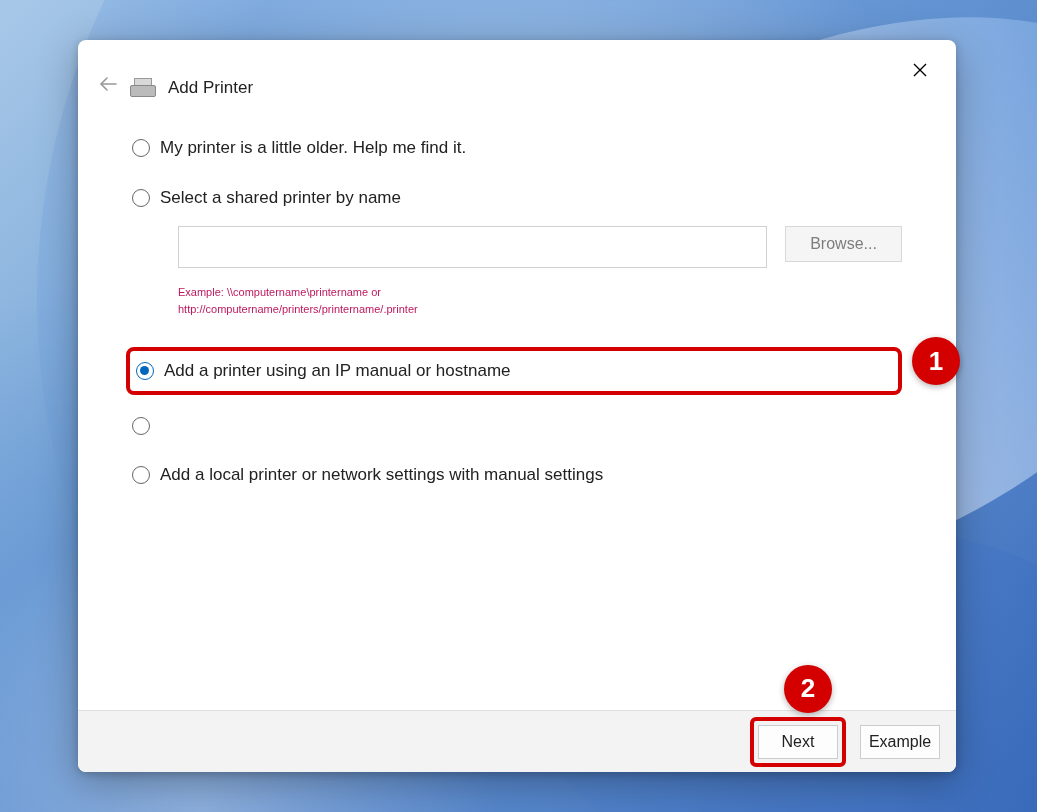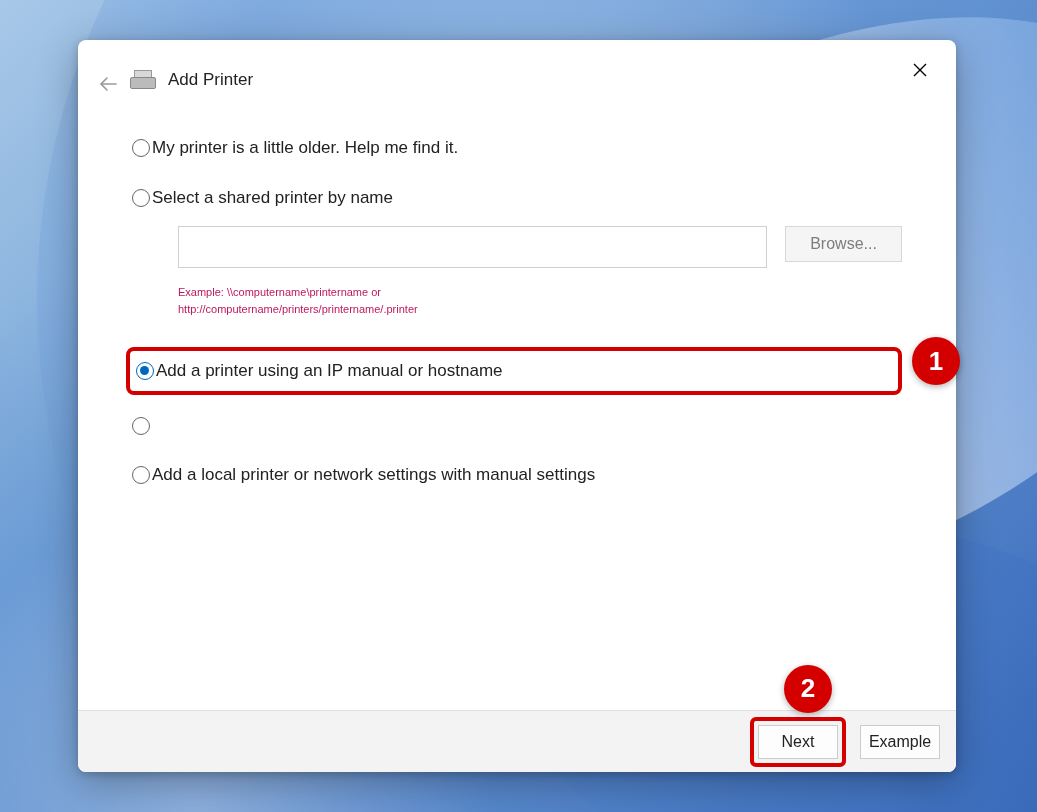--- a/index.html
+++ b/index.html
@@ -88,21 +88,21 @@
       justify-content: center;
       cursor: pointer;
       font-size: 20px;
       color: #000;
       background: transparent;
       border: none;
     }
     
     .header-row {
       display: flex;
-      align-items: flex-start;
+      align-items: flex-end;
       padding: 30px 8px 0 16px;
       gap: 8px;
     }
     
     .back-arrow {
       width: 28px;
       height: 28px;
       display: flex;
       align-items: center;
       justify-content: center;
@@ -159,21 +159,21 @@
     }
     
     .option-group {
       display: flex;
       flex-direction: column;
     }
     
     .radio-row {
       display: flex;
       align-items: center;
-      gap: 2px;
+      gap: 10px;
       font-size: 17px;
       color: #222;
       cursor: pointer;
     }
     
     .radio-row.spaced {
       margin-bottom: 30px;
     }
     
     .radio {

